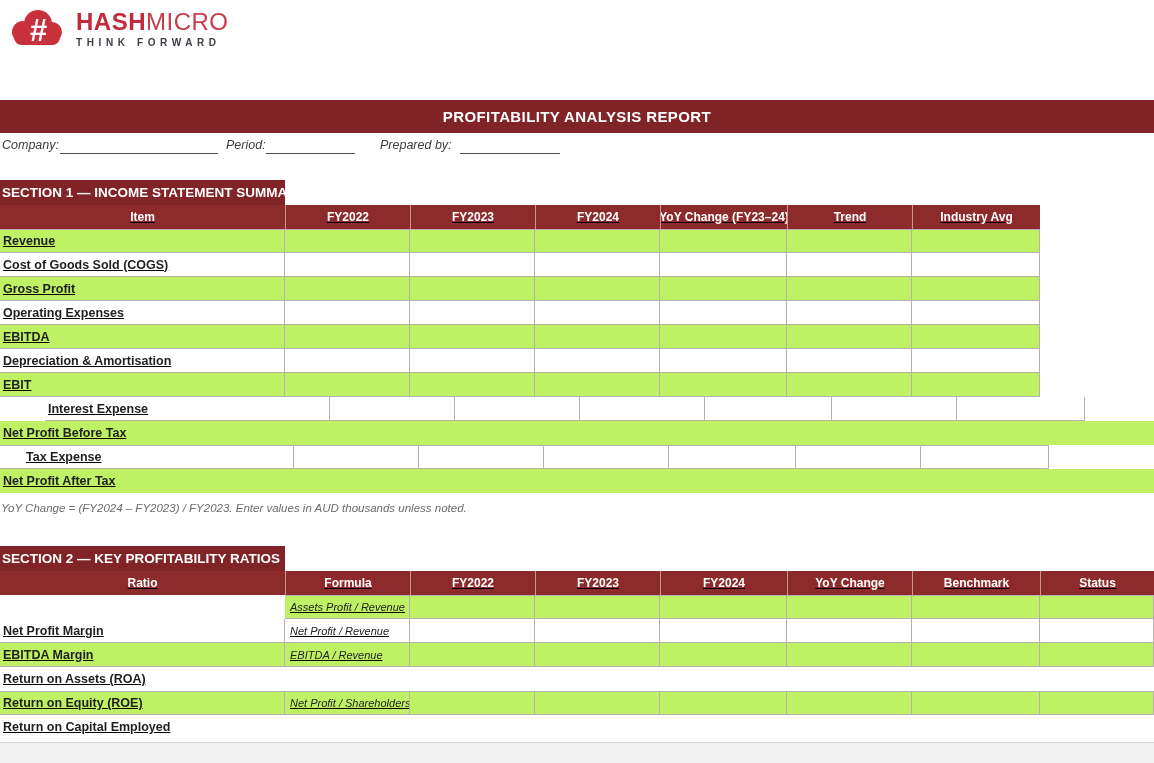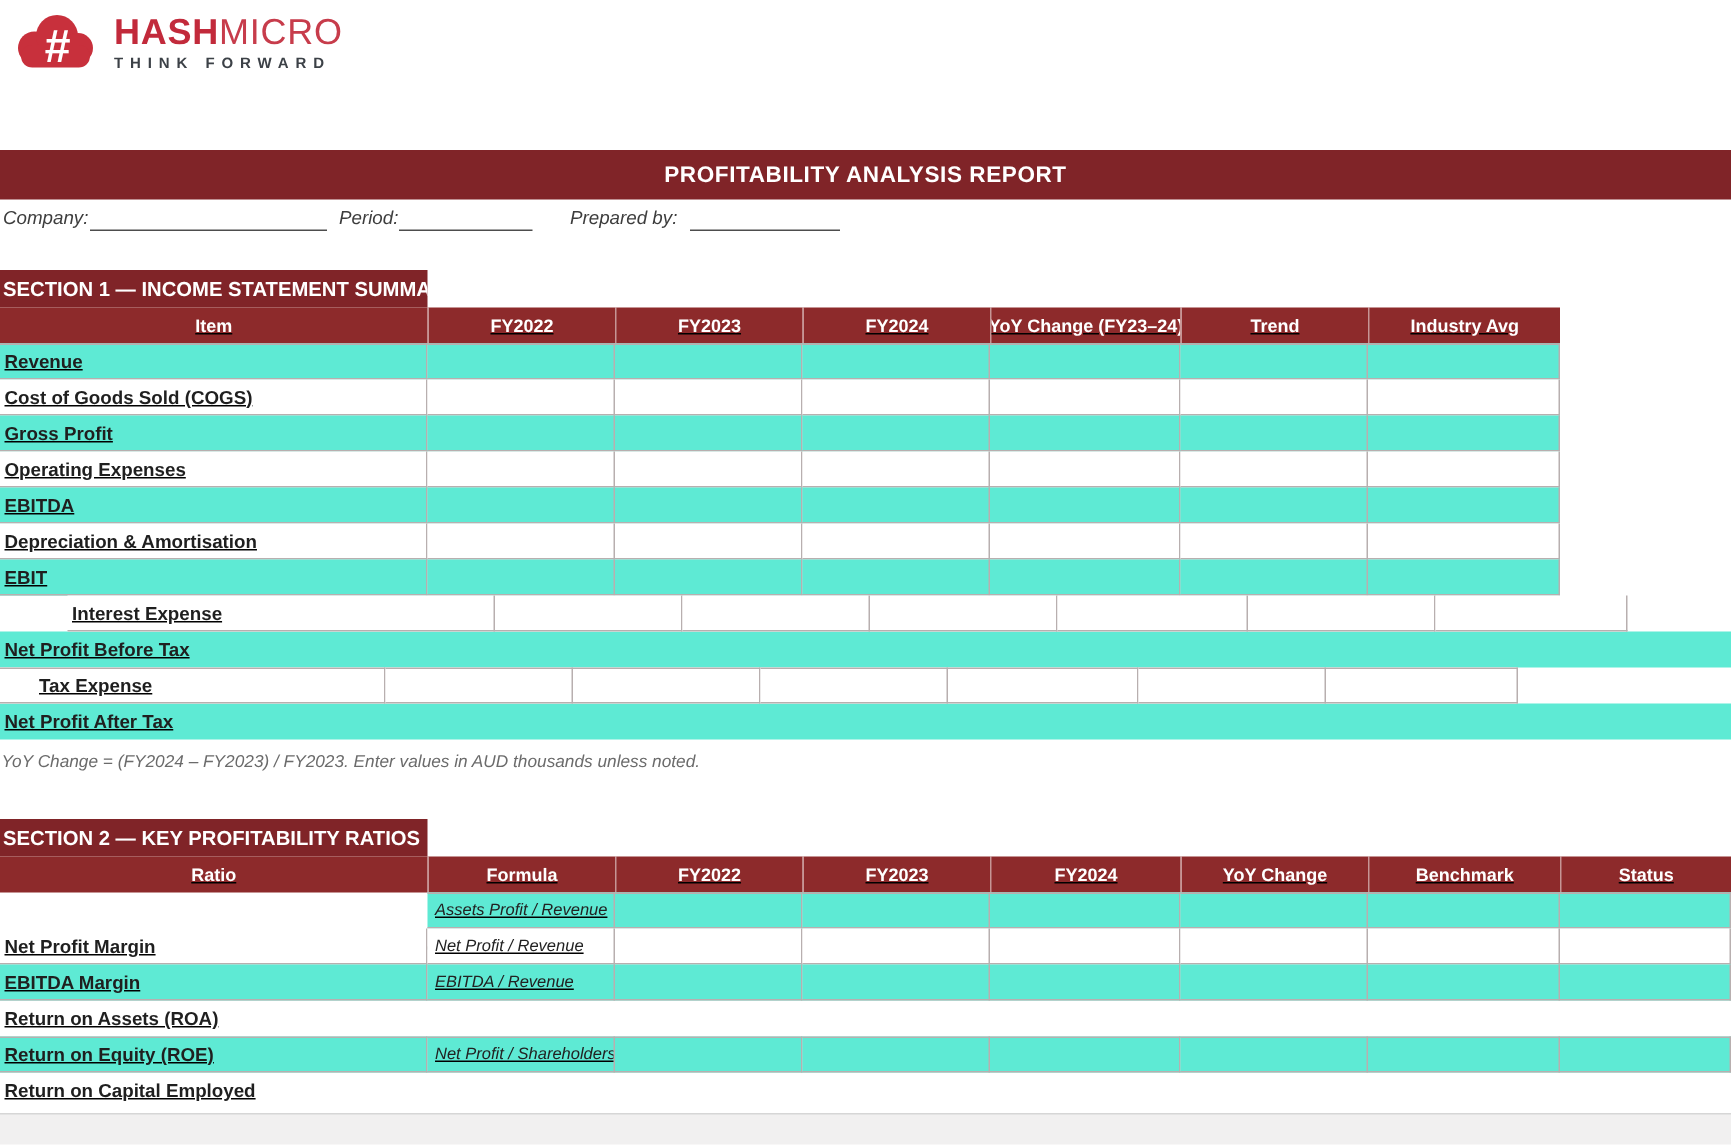--- a/index.html
+++ b/index.html
@@ -41,21 +41,21 @@
     border-left:1px solid rgba(255,255,255,.5);
     white-space:nowrap;overflow:hidden;
   }
   .hrow .cell:first-child{border-left:none;}
   .cell{box-sizing:border-box;flex:0 0 auto;}
   .dcell{
     border-right:1px solid #b8afaf;border-bottom:1px solid #b8afaf;
     display:flex;align-items:center;overflow:hidden;
   }
   .btop .dcell{border-top:1px solid #b8afaf;}
-  .shaded{background:#5eead4;}
+  .shaded{background:#bef264;}
   .plain{background:#ffffff;}
   .label-cell{font-weight:700;font-size:12.5px;color:#1f1f1f;padding-left:3px;white-space:nowrap;}
   .formula-cell{font-style:italic;font-size:11px;color:#222;padding-left:5px;white-space:nowrap;}
   .full-row{width:1154px;height:24px;display:flex;align-items:center;box-sizing:border-box;}
   
   .footnote{
     position:absolute;left:1px;top:502px;font-style:italic;font-size:11.5px;color:#6b6b6b;
     white-space:nowrap;
   }
   
@@ -176,21 +176,21 @@
       <div class="cell dcell plain" style="width: 125px;"></div>
       <div class="cell dcell plain" style="width: 125px;"></div>
       <div class="cell dcell plain" style="width: 127px;"></div>
       <div class="cell dcell plain" style="width: 125px;"></div>
       <div class="cell dcell plain" style="width: 128px;"></div>
     </div>
     <div class="full-row shaded">
       <span class="label-cell">Net Profit Before Tax</span>
     </div>
     <div class="trow btop">
-      <div class="cell dcell plain label-cell" style="width: 257px; padding-left: 26px;">Tax Expense</div>
+      <div class="cell dcell plain label-cell" style="width: 294px; padding-left: 26px;">Tax Expense</div>
       <div class="cell dcell plain" style="width: 125px;"></div>
       <div class="cell dcell plain" style="width: 125px;"></div>
       <div class="cell dcell plain" style="width: 125px;"></div>
       <div class="cell dcell plain" style="width: 127px;"></div>
       <div class="cell dcell plain" style="width: 125px;"></div>
       <div class="cell dcell plain" style="width: 128px;"></div>
     </div>
     <div class="full-row shaded">
       <span class="label-cell">Net Profit After Tax</span>
     </div>

